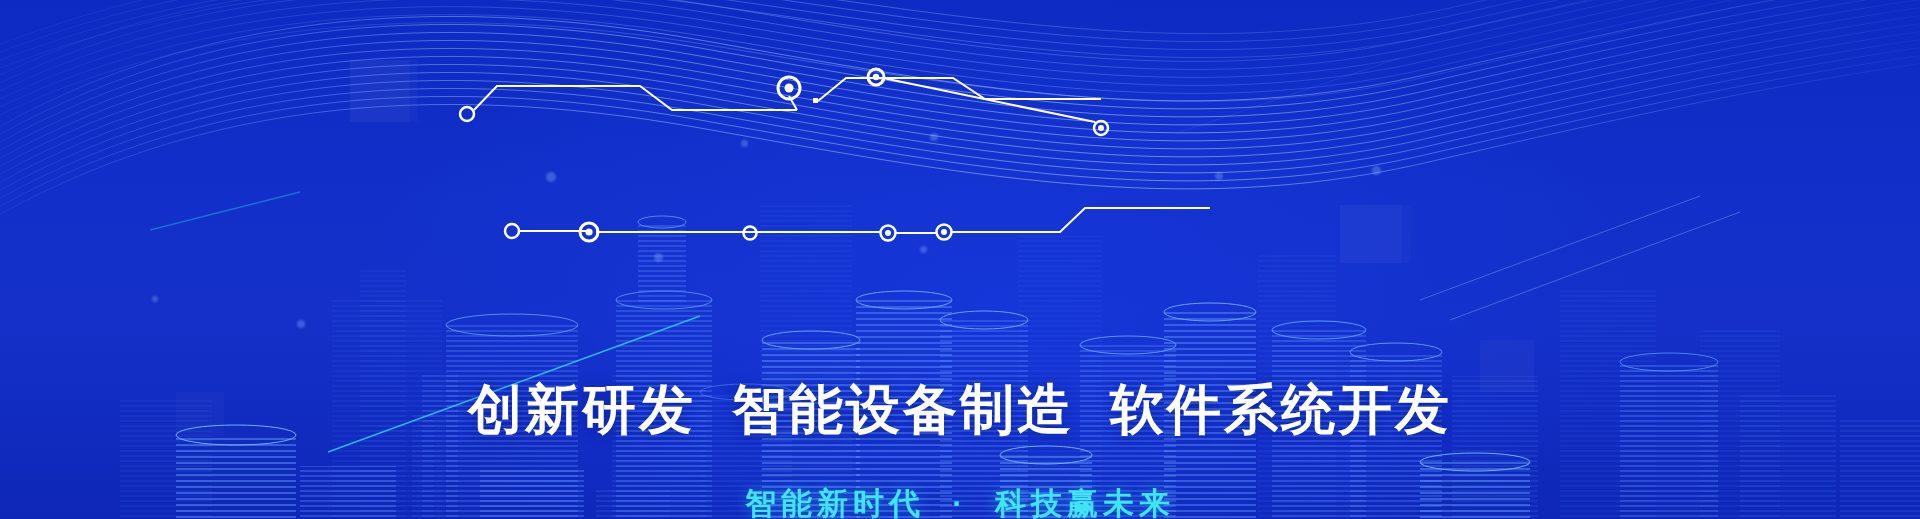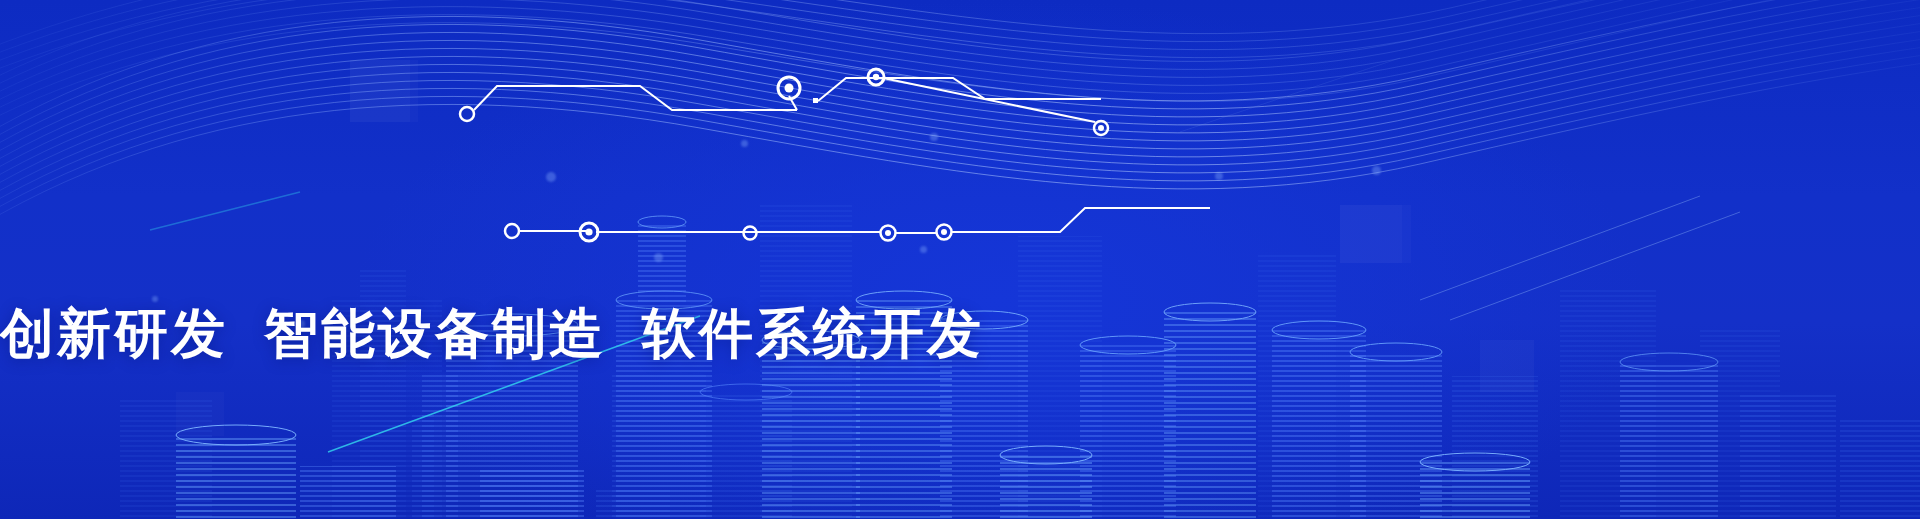--- a/index.html
+++ b/index.html
@@ -24,21 +24,21 @@
 
   
   .blk { position:absolute; background:rgba(255,255,255,.045); }
 
   
   .dot { position:absolute; border-radius:50%; background:rgba(140,180,255,.35); filter:blur(1px); }
 
   
   .textwrap {
     position:absolute; left:0; right:0; top:0; bottom:0;
-    display:flex; flex-direction:row; align-items:center;
+    display:flex; flex-direction:column; align-items:center;justify-content:flex-end;
   }
   .title {
     margin-top:146px;
     font-size:54px;
     font-weight:bold;
     letter-spacing:3px;
     color:#ffffff;
     white-space:pre;
     line-height:1;
     text-shadow:0 2px 14px rgba(0,20,120,.45);
@@ -260,15 +260,16 @@
     <div class="dot" style="left:1215px;top:172px;width:8px;height:8px;"></div>
     <div class="dot" style="left:1372px;top:166px;width:9px;height:9px;"></div>
     <div class="dot" style="left:297px;top:320px;width:8px;height:8px;"></div>
     <div class="dot" style="left:152px;top:296px;width:6px;height:6px;"></div>
     <div class="dot" style="left:654px;top:253px;width:9px;height:9px;"></div>
     <div class="dot" style="left:920px;top:246px;width:7px;height:7px;"></div>
   </div>
 
   <div class="textwrap">
     <div class="title">创新研发  智能设备制造  软件系统开发</div>
+    <div class="subtitle">智能新时代  ·  科技赢未来</div>
   </div>
 
 </div>
 
 </body></html>

